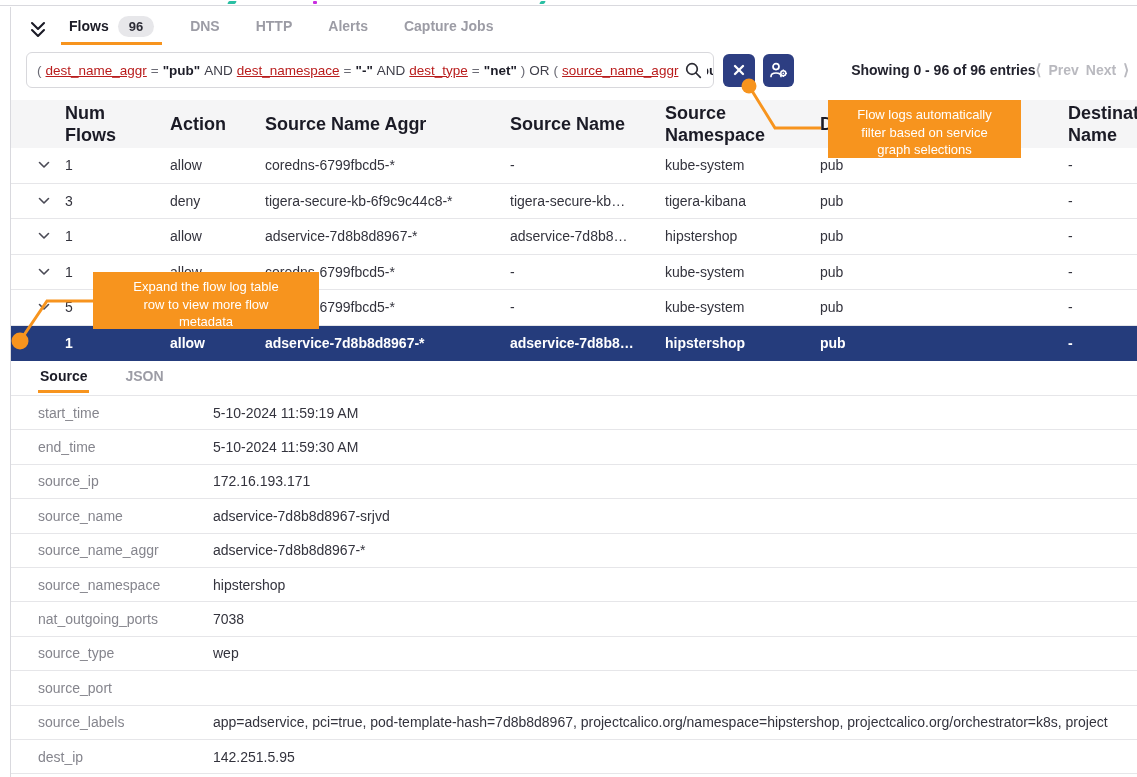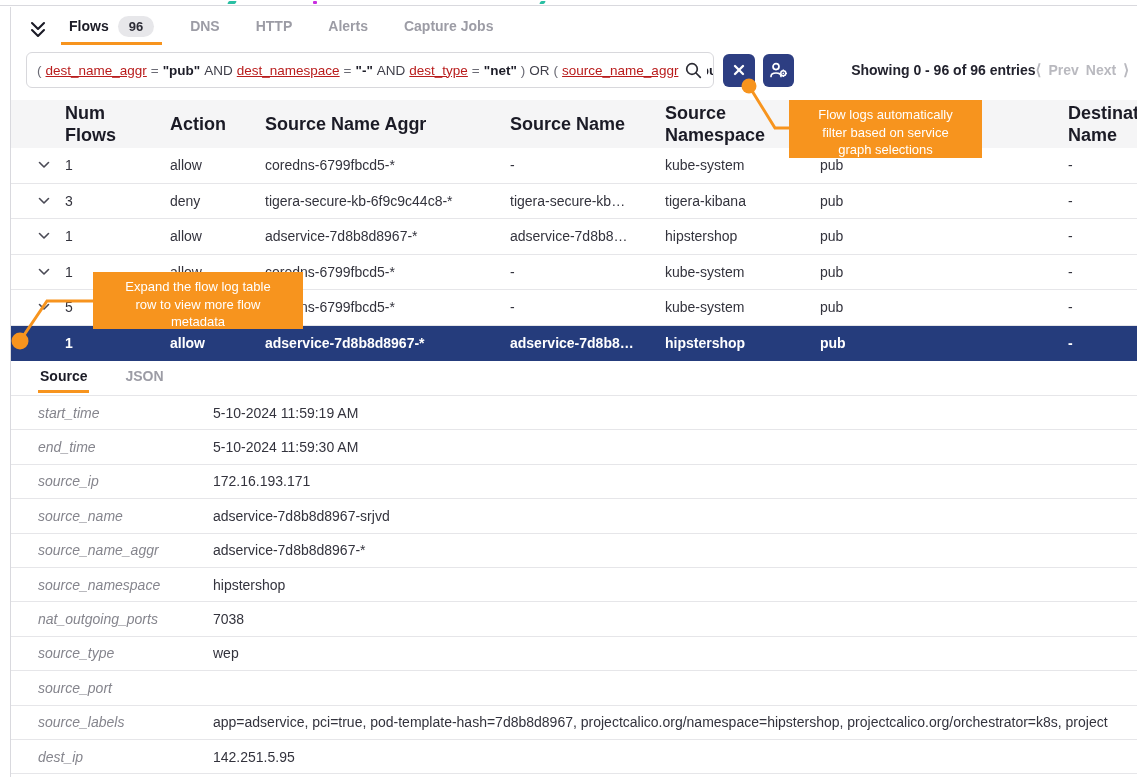--- a/index.html
+++ b/index.html
@@ -54,27 +54,27 @@
   .frow.sel { background:#253c7c; color:#fff; font-weight:600; border-bottom:none; }
   .chev { display:flex; align-items:center; cursor:pointer; }
 
   
   .dtabs { position:absolute; top:355px; left:0; right:0; height:34px; display:flex; align-items:flex-start; padding-left:27px; border-bottom:1px solid #e6e6e9; }
   .dtab { font-size:14px; font-weight:700; color:#9c9ca5; margin-right:34px; padding:6px 2px 8px; position:relative; cursor:pointer; }
   .dtab.active { color:#1b1b26; }
   .dtab.active::after { content:""; position:absolute; left:0; right:0; bottom:-1px; height:3px; background:#f7941e; }
   .drows { position:absolute; top:389px; left:0; right:0; }
   .drow { height:34.4px; display:flex; align-items:center; border-bottom:1px solid #e6e6e9; font-size:14px; }
-  .dkey { width:202px; padding-left:27px; color:#85858d; flex:none;font-style:italic; }
+  .dkey { width:202px; padding-left:27px; color:#85858d; flex:none; }
   .dval { flex:1; color:#33333d; white-space:nowrap; overflow:hidden; }
 
   
   .callout { position:absolute; z-index:51; background:#f7941e; color:#fff; font-size:13px; line-height:1.35; text-align:center; padding:6px 4px; }
-  .callout1 { left:789px; top:100px; width:193px; height:58px; }
-  .callout2 { left:93px; top:272px; width:210px; height:57px; }
+  .callout1 { left:828px; top:100px; width:193px; height:58px; }
+  .callout2 { left:93px; top:272px; width:226px; height:57px; }
   .overlay { position:absolute; inset:0; z-index:50; pointer-events:none; }
 </style>
 </head>
 <body>
 
 <div class="top-strip">
   <div class="art t1"></div>
   <div class="art m1"></div>
   <div class="art t2"></div>
 </div>

